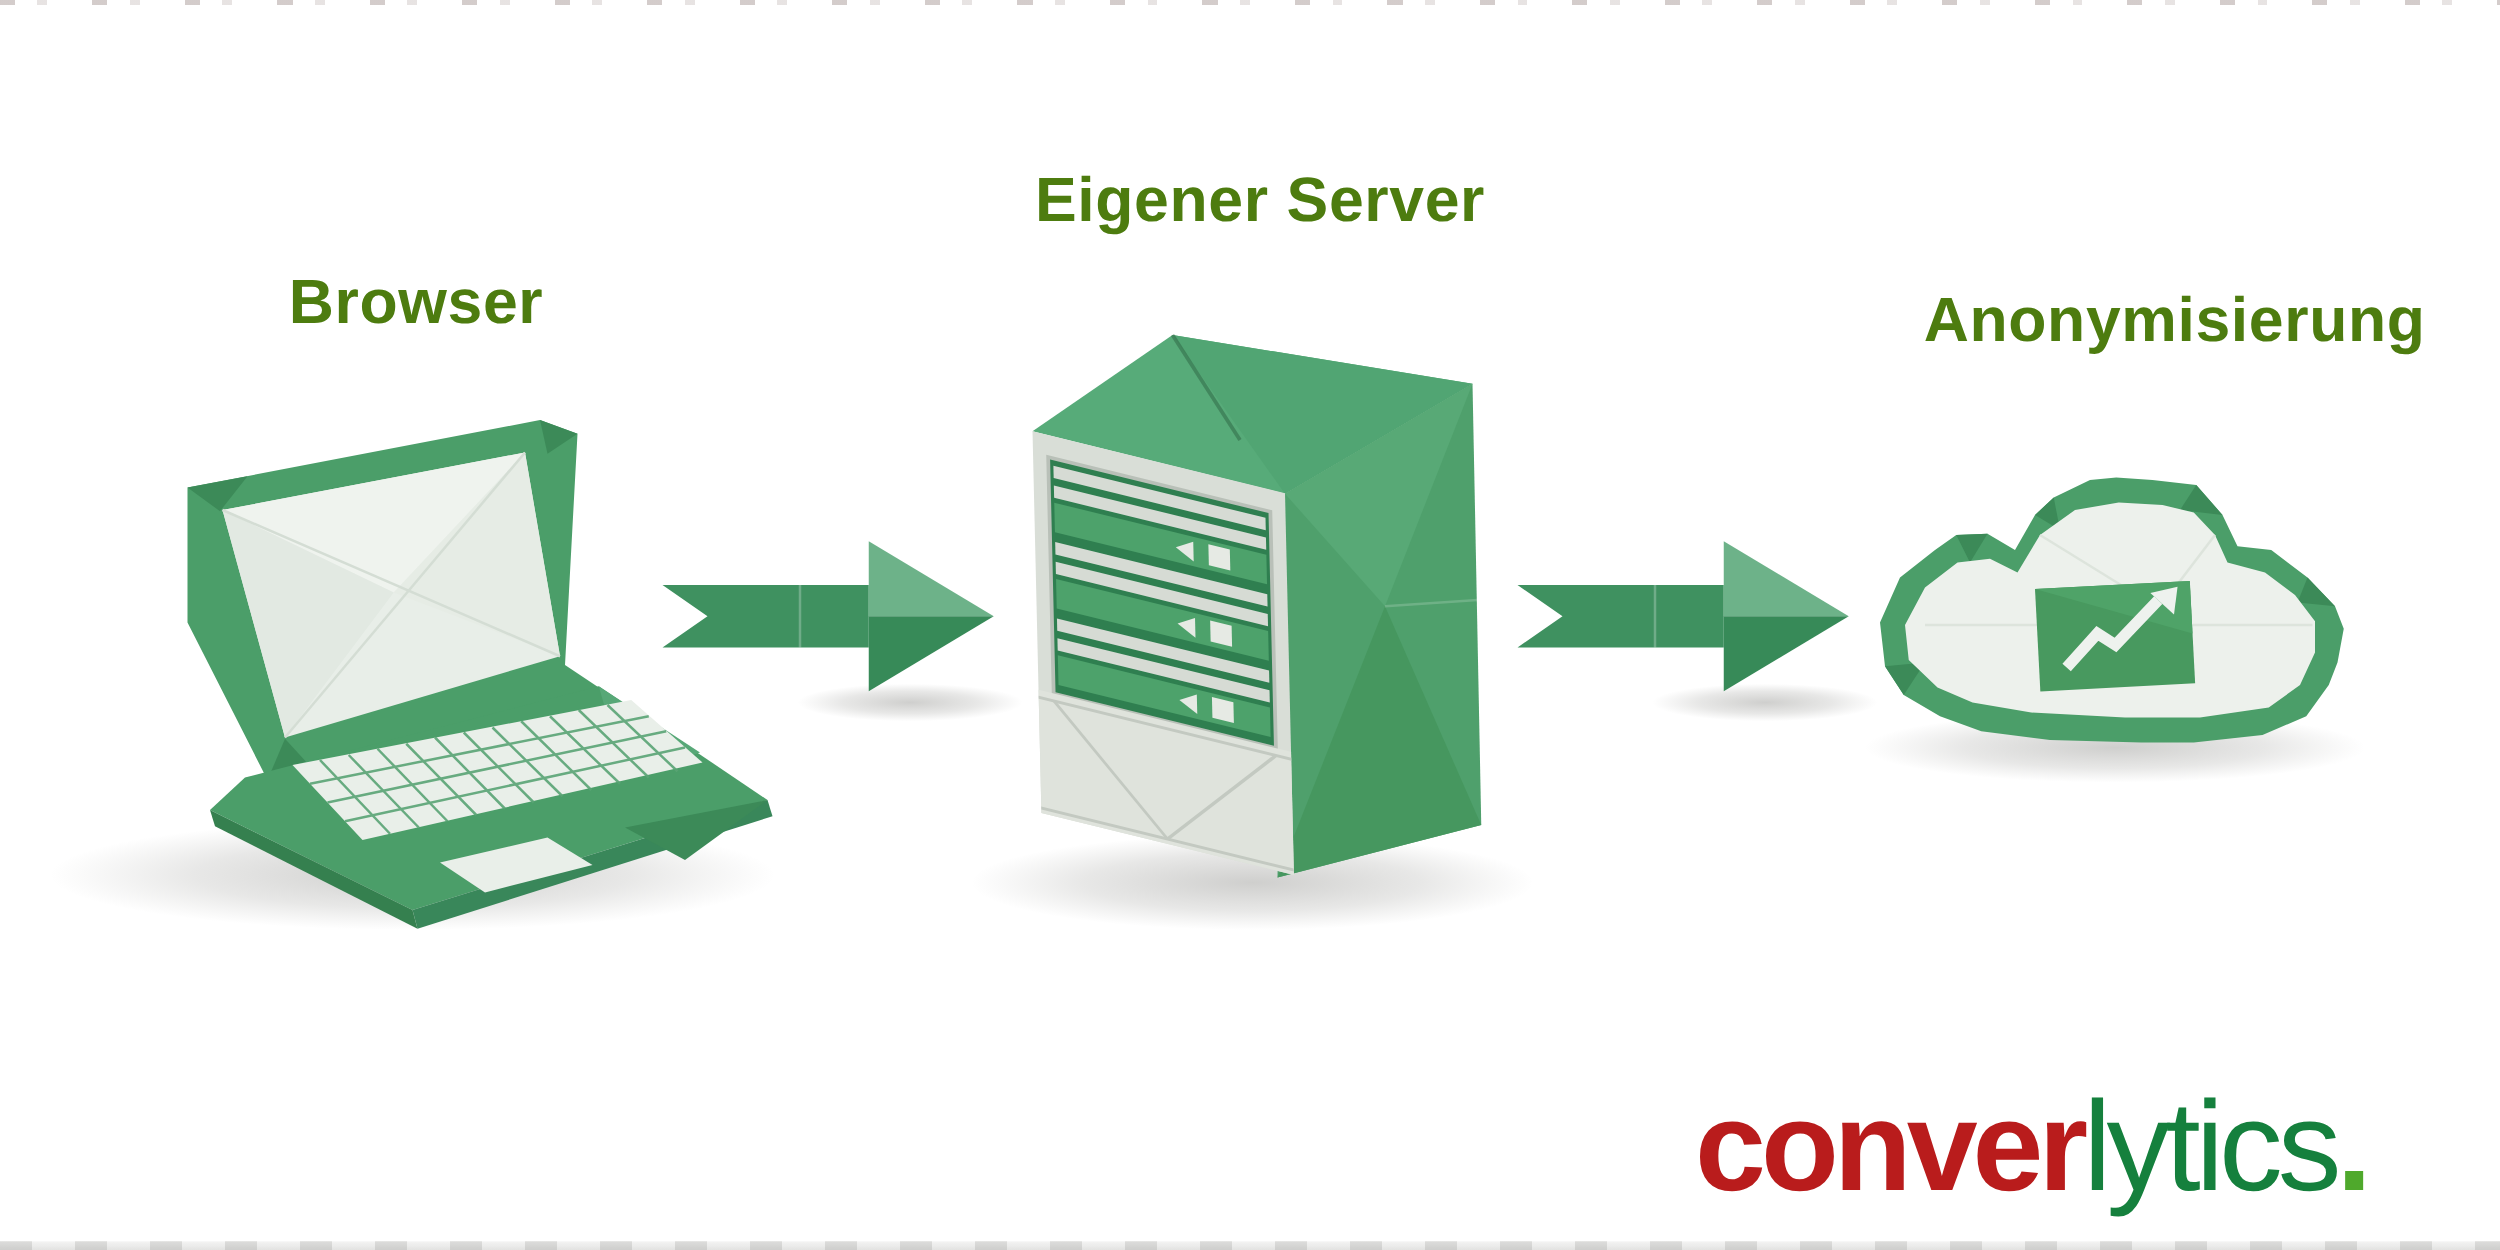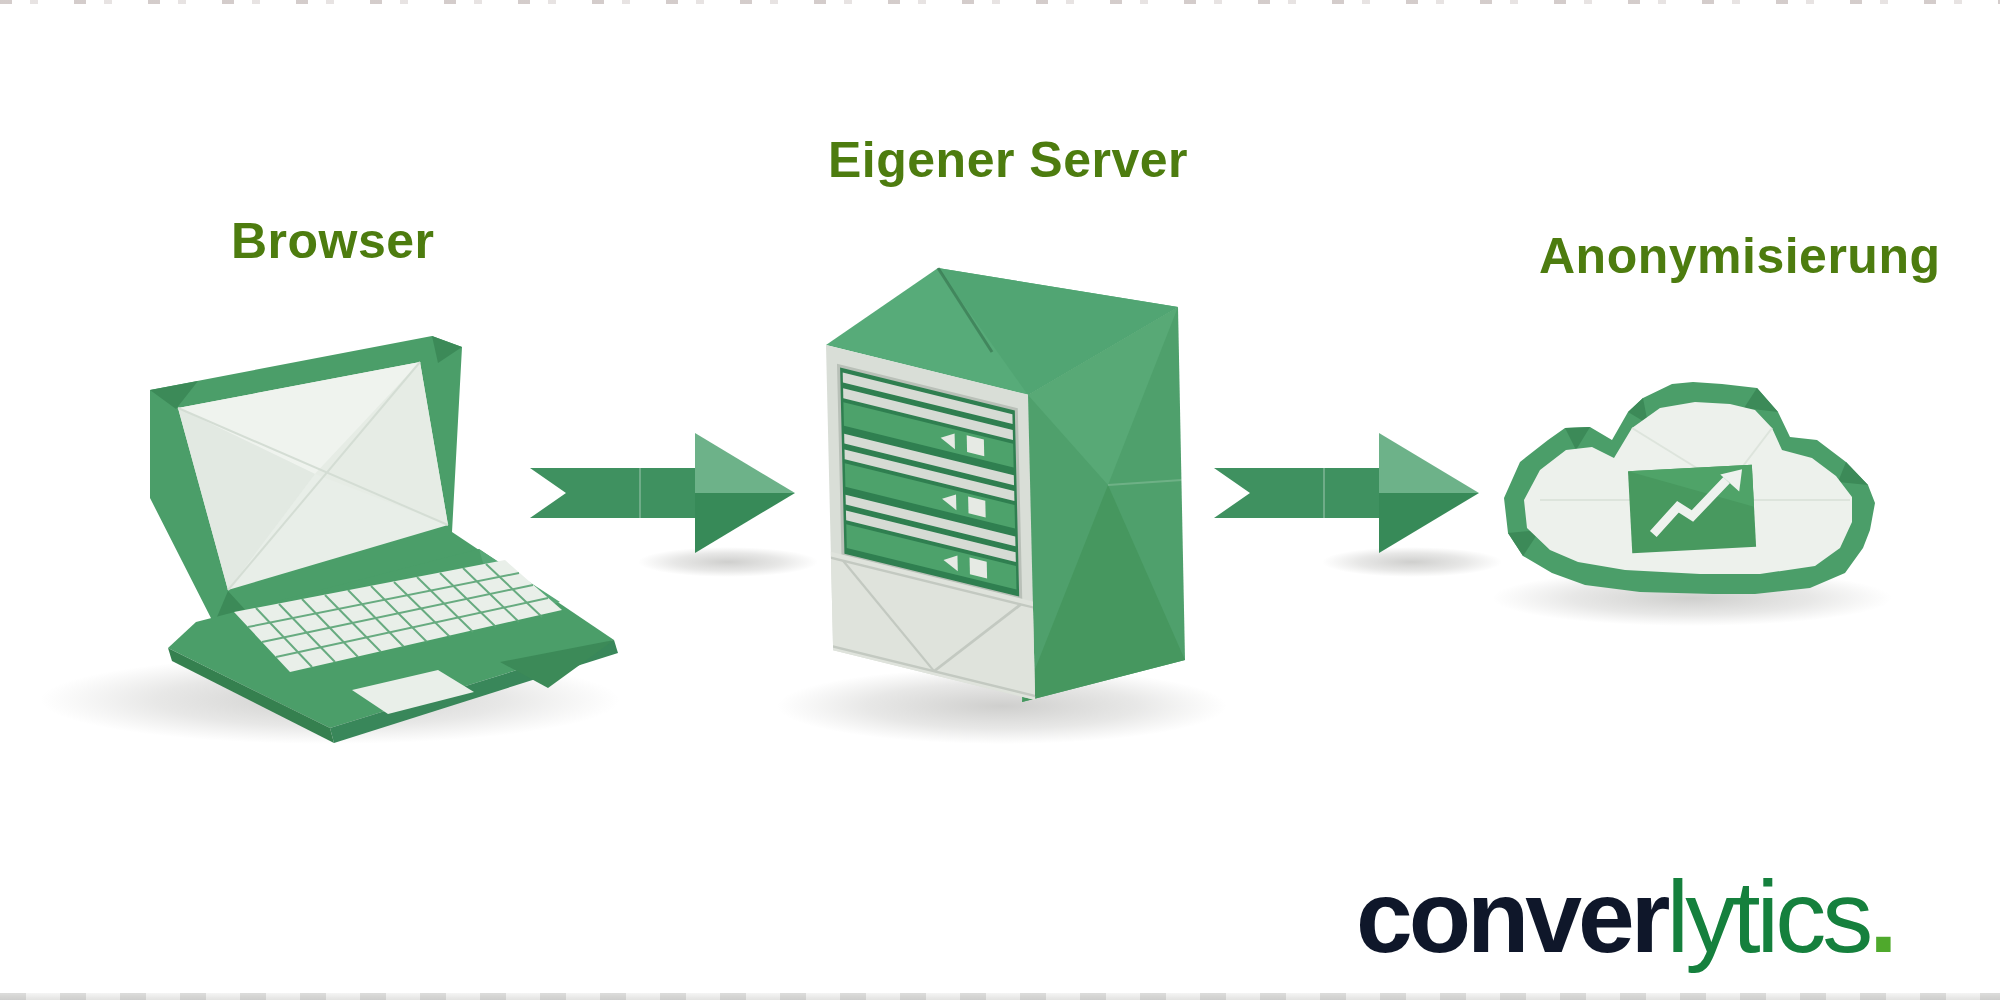--- a/index.html
+++ b/index.html
@@ -18,21 +18,21 @@
   #label-third{left:1539px;top:227px;}
   .functions{
     position:absolute;left:830px;top:779px;
     font-size:40px;font-weight:700;color:#232528;line-height:48px;
     white-space:nowrap;
   }
   .logo{
     position:absolute;left:1356px;top:866px;
     font-size:102px;letter-spacing:-4px;white-space:nowrap;line-height:1;
   }
-  .logo .logo-bold{font-weight:700;color:#0f172a;}
+  .logo .logo-bold{font-weight:700;color:#b91c1c;}
   .logo .logo-light{font-weight:400;color:#15803d;margin-top:21px;}
   .logo .logo-dot{font-weight:700;color:#4fa92c;}
   .edge-noise-top{
     position:absolute;left:0;top:0;width:2000px;height:4px;opacity:.45;
     background:repeating-linear-gradient(90deg,
       rgba(80,50,45,.55) 0 12px, transparent 12px 30px,
       rgba(80,50,45,.3) 30px 38px, transparent 38px 74px);
   }
   .edge-noise-bottom{
     position:absolute;left:0;bottom:0;width:2000px;height:7px;opacity:.6;

